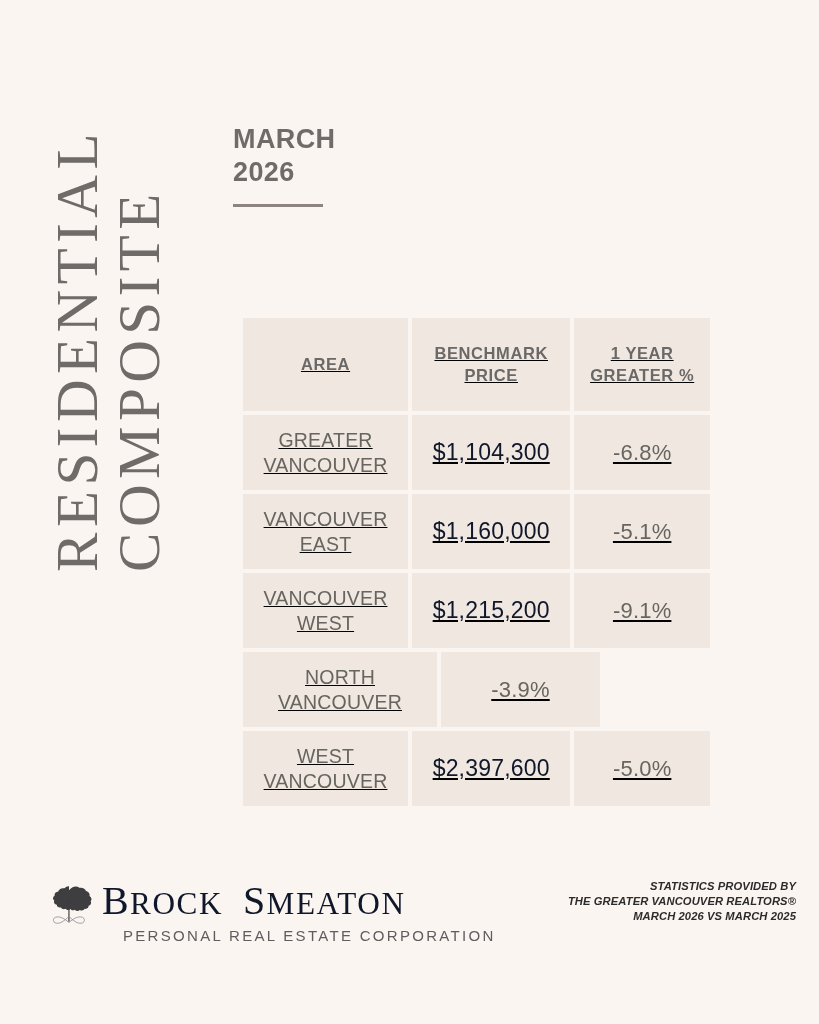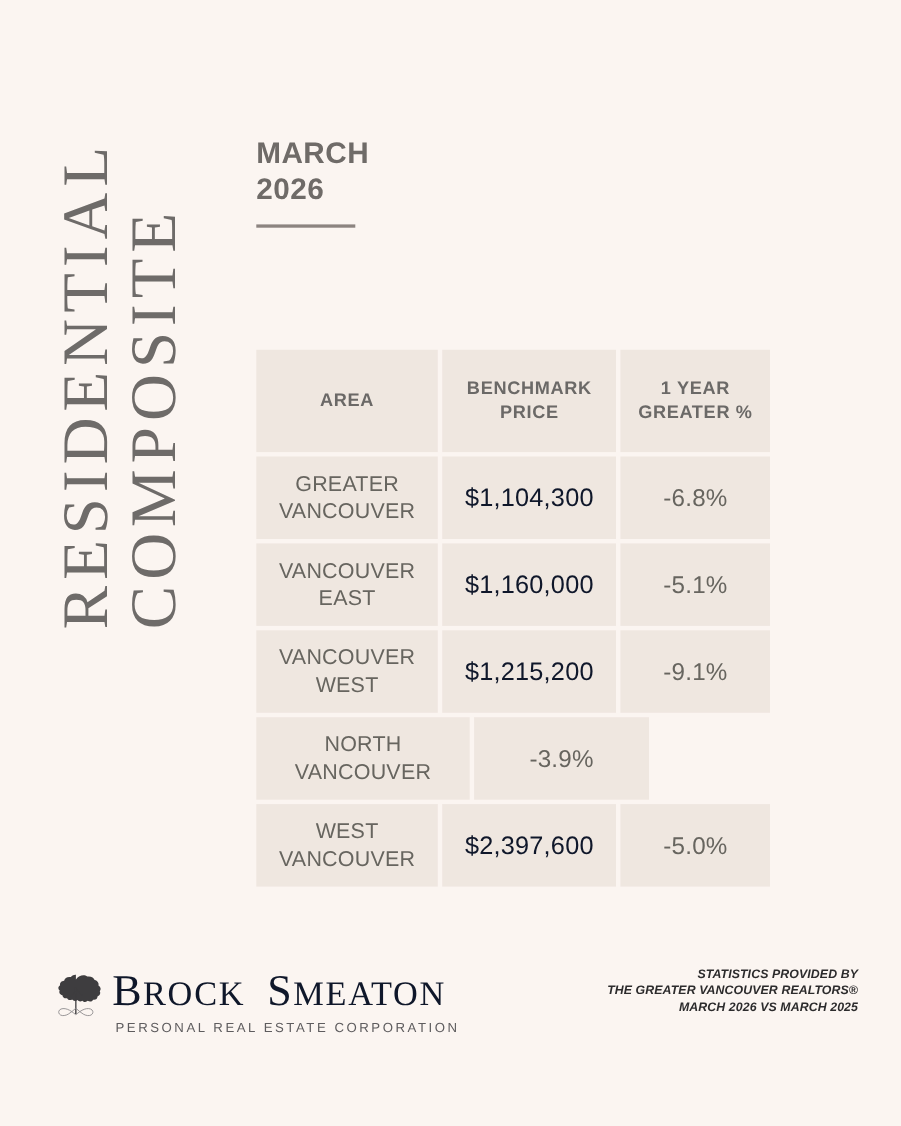--- a/index.html
+++ b/index.html
@@ -61,23 +61,24 @@
   #month-rule {
     margin-top: 15px;
     width: 90px;
     height: 3px;
     background: #8C8480;
   }
 
   
   #stats-table {
     position: absolute;
-    left: 233px;
+    left: 243px;
     top: 318px;
     width: 467px;
+    text-decoration: underline;
   }
   .trow {
     display: flex;
     gap: 4px;
     margin-bottom: 4px;
   }
   .trow:last-child { margin-bottom: 0; }
   .cell {
     background: #EFE7E0;
     display: flex;
@@ -143,32 +144,32 @@
   }
   #brand-name {
     font-family: "Liberation Serif", serif;
     font-size: 40px;
     letter-spacing: 1.3px;
     color: #0f172a;
     line-height: 1.05;
     white-space: nowrap;
   }
   #brand-tagline {
-    font-size: 12px;
+    font-size: 15px;
     letter-spacing: 2.3px;
     color: #5E5C5E;
     margin-top: 5px;
-    margin-left: 3px;
+    margin-left: 21px;
     white-space: nowrap;
   }
 
   
   #attribution {
     position: absolute;
-    right: 39px;
+    right: 23px;
     top: 879px;
     text-align: right;
   }
   #attribution div {
     font-size: 11.2px;
     font-weight: bold;
     font-style: italic;
     color: #2C2B2C;
     line-height: 1.33;
     letter-spacing: 0.1px;

